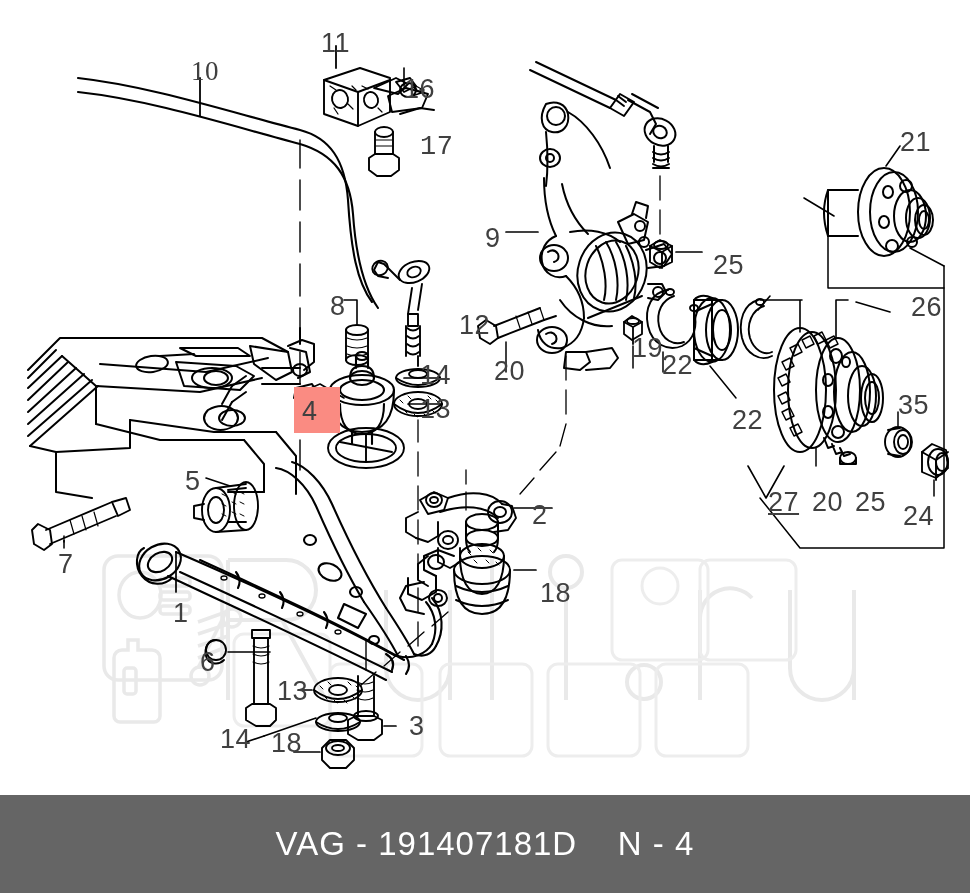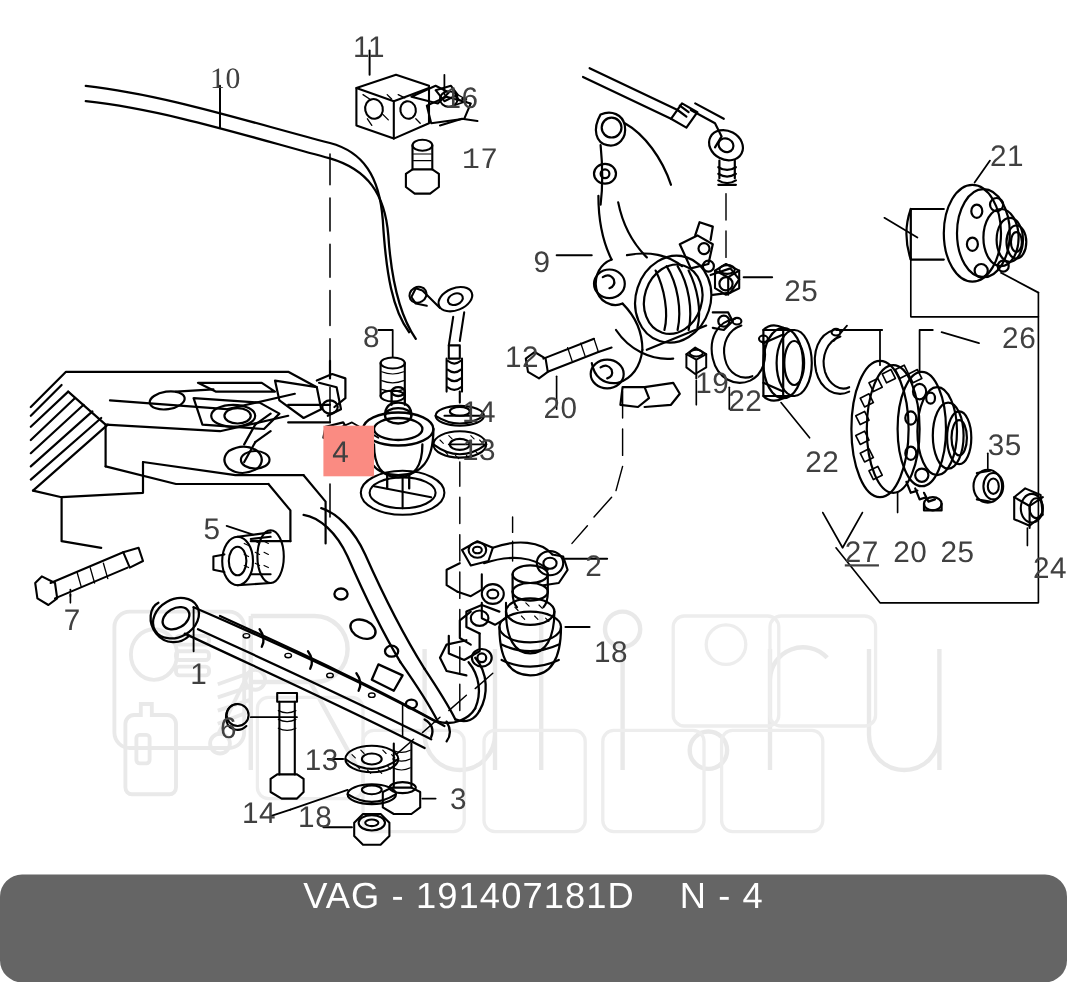--- a/index.html
+++ b/index.html
@@ -61,22 +61,22 @@
     letter-spacing: 0.5px;
   }
   #footer-bar {
     position: absolute;
     left: 0;
     top: 795px;
     width: 970px;
     height: 98px;
     background: #656565;
     display: flex;
+    align-items: center;
     justify-content: center;
-    border-radius: 20px;
   }
   #footer-text {
     color: #ffffff;
     font-family: "Liberation Sans", sans-serif;
     font-size: 33px;
     font-weight: 400;
     letter-spacing: 1px;
     white-space: pre;
   }
   .hl-rect {
@@ -646,21 +646,21 @@
         <div class="callout" style="left: 420px; top: 362px;">14</div>
         <div class="callout" style="left: 420px; top: 396px;">13</div>
         <div class="callout" style="left: 302px; top: 398px;">4</div>
         <div class="callout" style="left: 898px; top: 392px;">35</div>
         <div class="callout" style="left: 732px; top: 407px;">22</div>
         <div class="callout" style="left: 185px; top: 468px;">5</div>
         <div class="callout" style="left: 532px; top: 502px;">2</div>
         <div class="callout" style="left: 768px; top: 489px; text-decoration: underline;">27</div>
         <div class="callout" style="left: 812px; top: 489px;">20</div>
         <div class="callout" style="left: 855px; top: 489px;">25</div>
-        <div class="callout" style="left: 903px; top: 503px; margin-left: 36px;">24</div>
+        <div class="callout" style="left: 903px; top: 503px;">24</div>
         <div class="callout" style="left: 58px; top: 551px;">7</div>
         <div class="callout" style="left: 540px; top: 580px;">18</div>
         <div class="callout" style="left: 173px; top: 600px;">1</div>
         <div class="callout" style="left: 200px; top: 649px;">6</div>
         <div class="callout" style="left: 277px; top: 678px;">13</div>
         <div class="callout" style="left: 409px; top: 713px;">3</div>
         <div class="callout" style="left: 220px; top: 726px;">14</div>
         <div class="callout" style="left: 271px; top: 730px;">18</div>
       </div>
 

